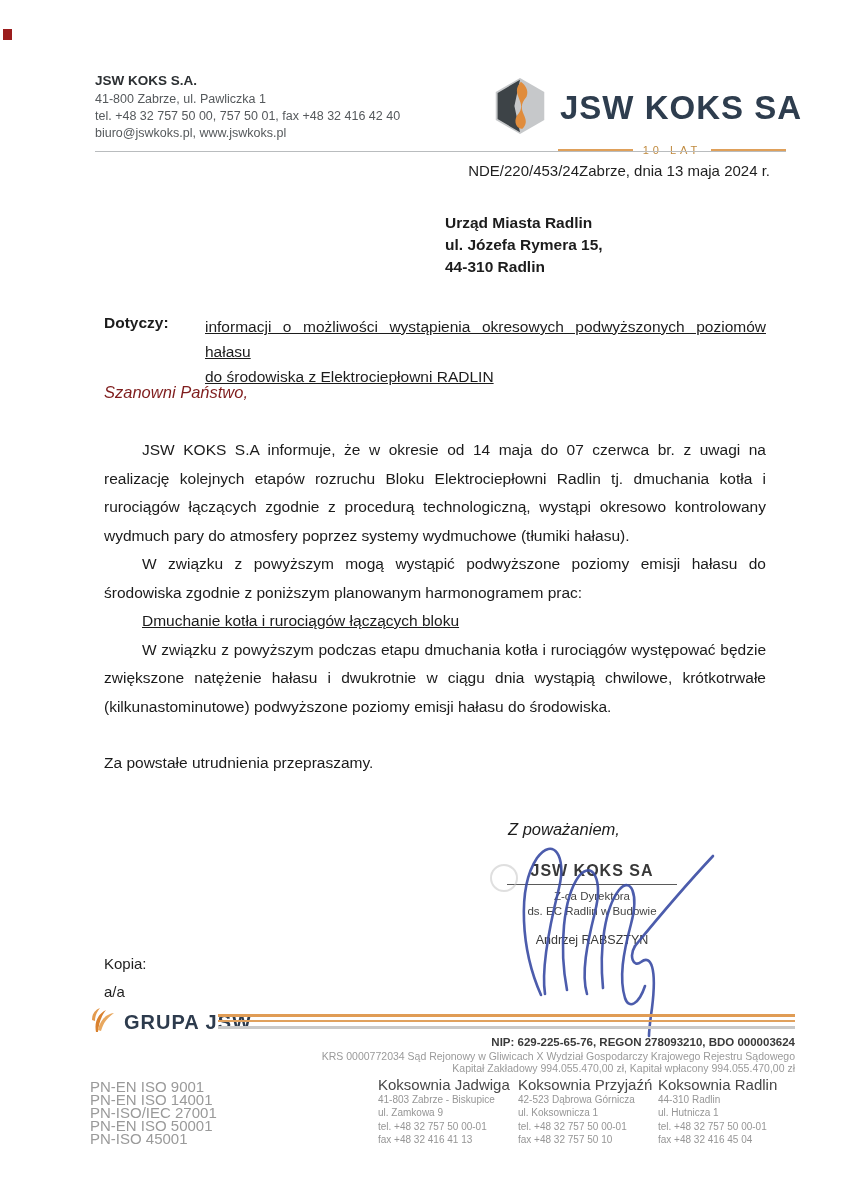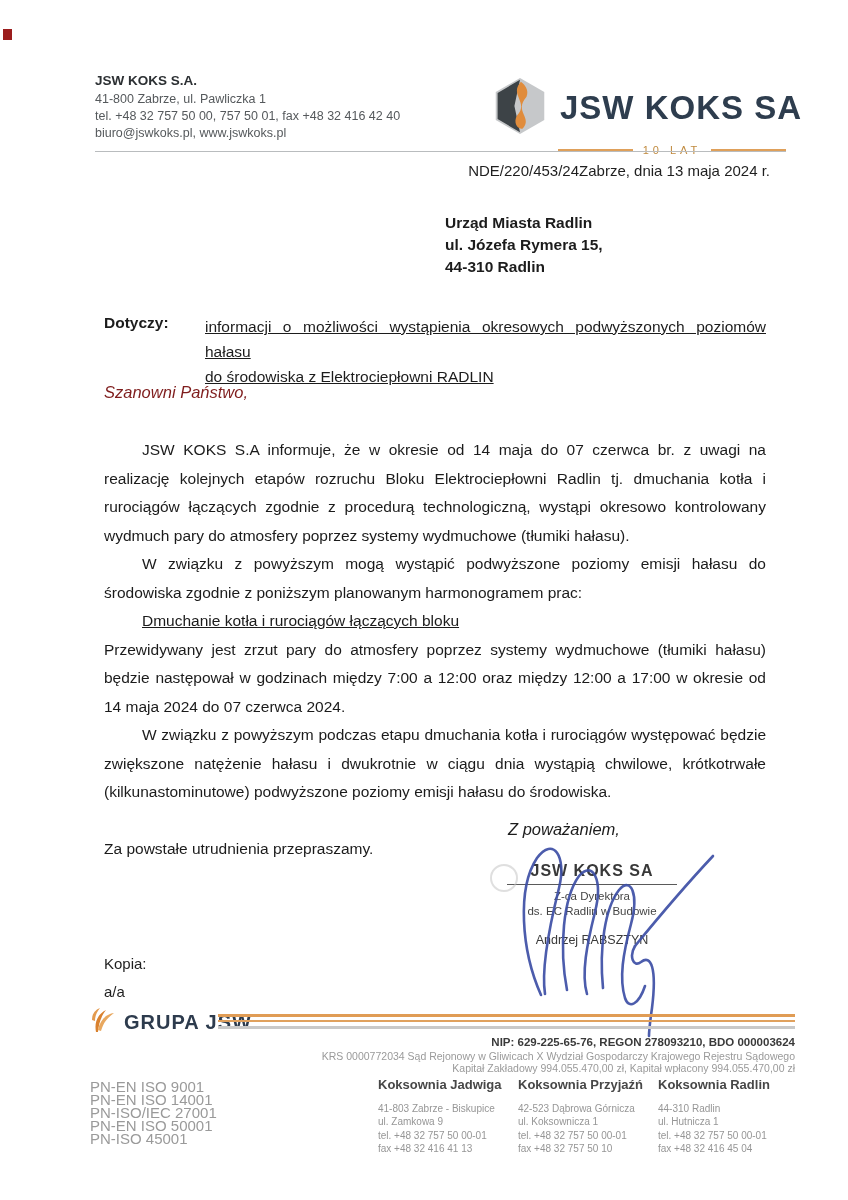--- a/index.html
+++ b/index.html
@@ -53,21 +53,21 @@
   .foot-lines{position:absolute;left:218px;top:1014px;width:577px;}
   .foot-lines .l1{height:3px;background:#e09c55;margin-bottom:3px;}
   .foot-lines .l2{height:2px;background:#e0a15e;margin-bottom:4px;}
   .foot-lines .l3{height:3px;background:#c9c9c9;}
   .nipline{position:absolute;right:53px;top:1036px;font-size:11.5px;font-weight:bold;color:#3a3a3a;}
   .krsline{position:absolute;right:53px;top:1050px;font-size:10.5px;color:#9a9a9a;}
   .capline{position:absolute;right:53px;top:1062px;font-size:10.5px;color:#9a9a9a;}
   .iso{position:absolute;left:90px;top:1080px;font-size:15px;color:#9a9a9a;line-height:13px;}
   .plants{position:absolute;left:378px;top:1078px;display:flex;}
   .plant{width:140px;font-size:10px;color:#969696;line-height:13.5px;}
-  .plant .pname{font-size:13px;font-weight:bold;color:#474747;margin-bottom:10px;}
+  .plant .pname{font-size:15px;font-weight:normal;color:#474747;margin-bottom:1px;}
 </style>
 </head>
 <body>
 
 <div class="page">
 
   <div class="scan-mark"></div>
 
   <div class="sender">
     <div class="name">JSW KOKS S.A.</div>
@@ -114,21 +114,20 @@
       <span class="line2">do środowiska z Elektrociepłowni RADLIN</span>
     </span>
   </div>
 
   <div class="salutation">Szanowni Państwo,</div>
 
   <div class="body-flow">
     <p class="ind">JSW KOKS S.A informuje, że w okresie od 14 maja do 07 czerwca br. z uwagi na realizację kolejnych etapów rozruchu Bloku Elektrociepłowni Radlin tj. dmuchania kotła i rurociągów łączących zgodnie z procedurą technologiczną, wystąpi okresowo kontrolowany wydmuch pary do atmosfery poprzez systemy wydmuchowe (tłumiki hałasu).</p>
     <p class="ind">W związku z powyższym mogą wystąpić podwyższone poziomy emisji hałasu do środowiska zgodnie z poniższym planowanym harmonogramem prac:</p>
     <p class="uhead"><span>Dmuchanie kotła i rurociągów łączących bloku</span></p>
-    <p>Przewidywany jest zrzut pary do atmosfery poprzez systemy wydmuchowe (tłumiki hałasu) będzie następował w godzinach między 7:00 a 12:00 oraz między 12:00 a 17:00 w okresie od 14 maja 2024 do 07 czerwca 2024.</p>
     <p class="ind">W związku z powyższym podczas etapu dmuchania kotła i rurociągów występować będzie zwiększone natężenie hałasu i dwukrotnie w ciągu dnia wystąpią chwilowe, krótkotrwałe (kilkunastominutowe) podwyższone poziomy emisji hałasu do środowiska.</p>
     <p class="closing">Za powstałe utrudnienia przepraszamy.</p>
   </div>
 
   <div class="signoff">Z poważaniem,</div>
 
   <div class="stamp">
     <span class="ghost-circle"></span>
     <div class="company">JSW KOKS SA</div>
     <div class="rule"></div>

